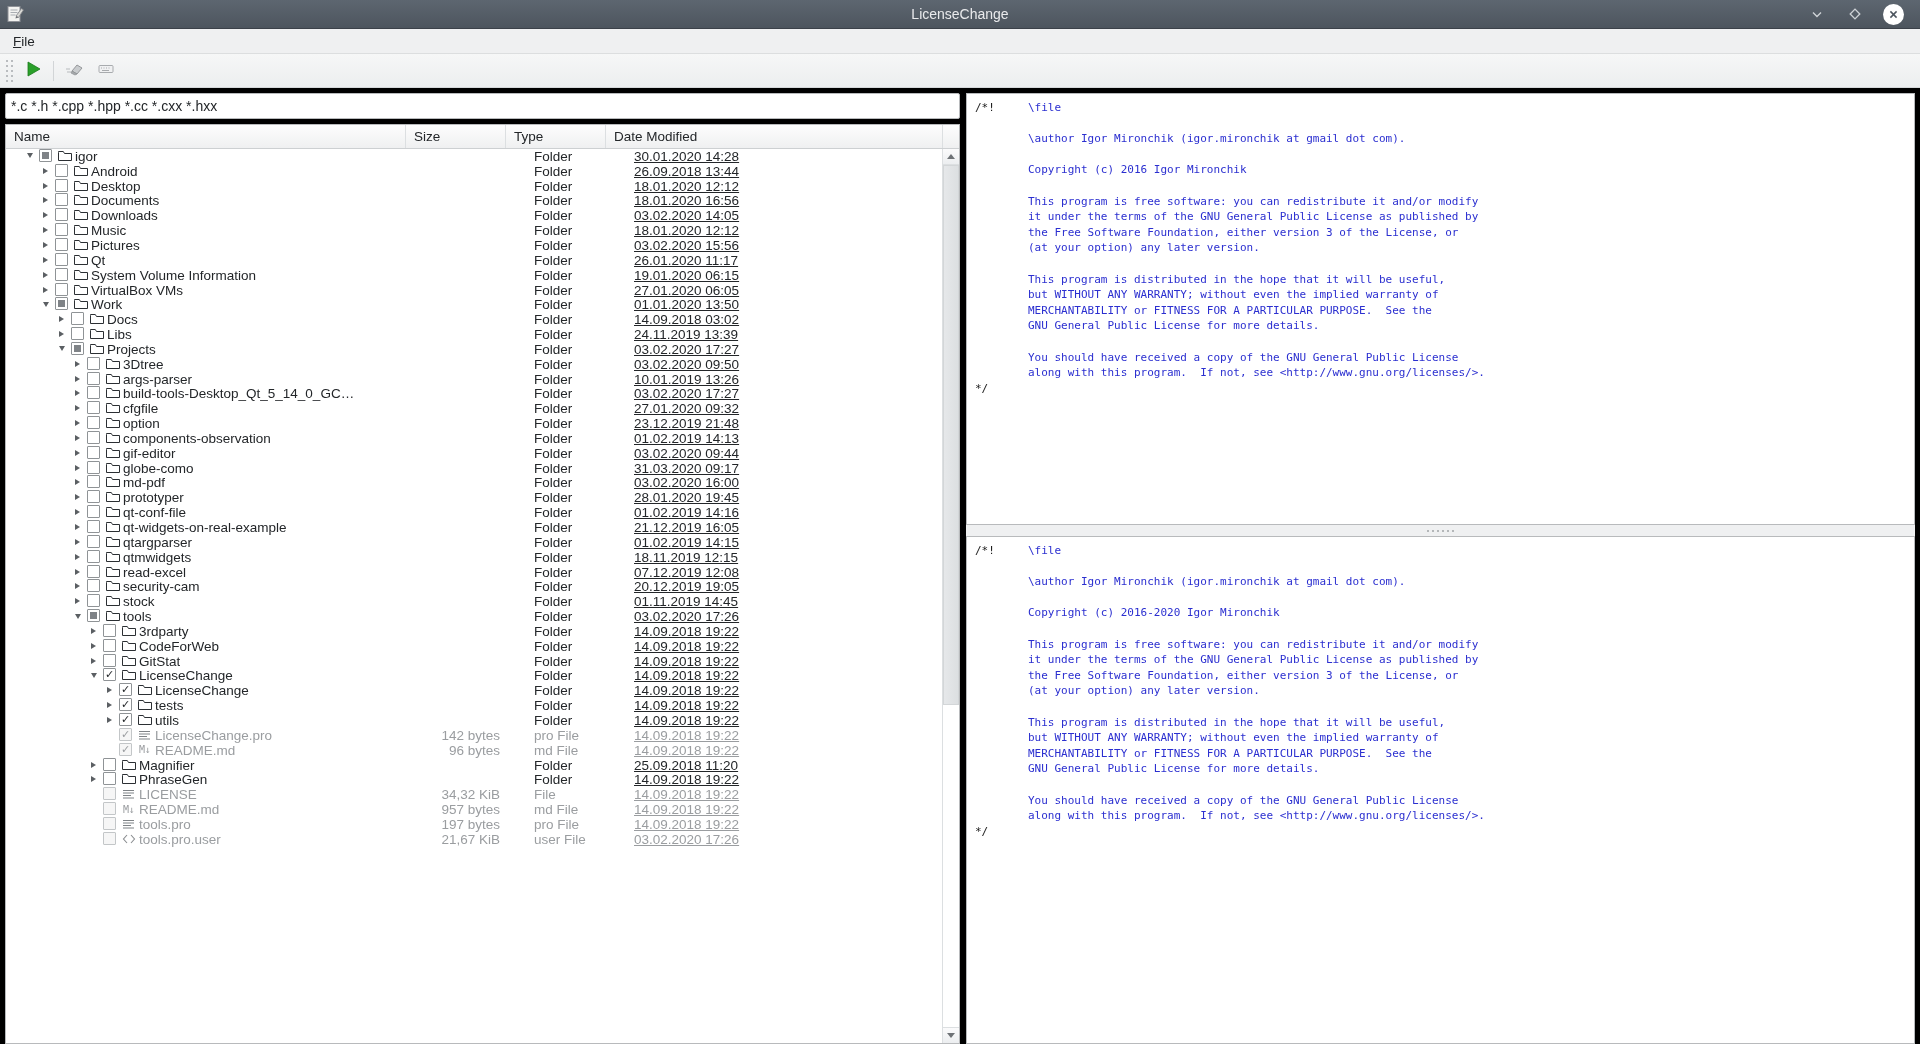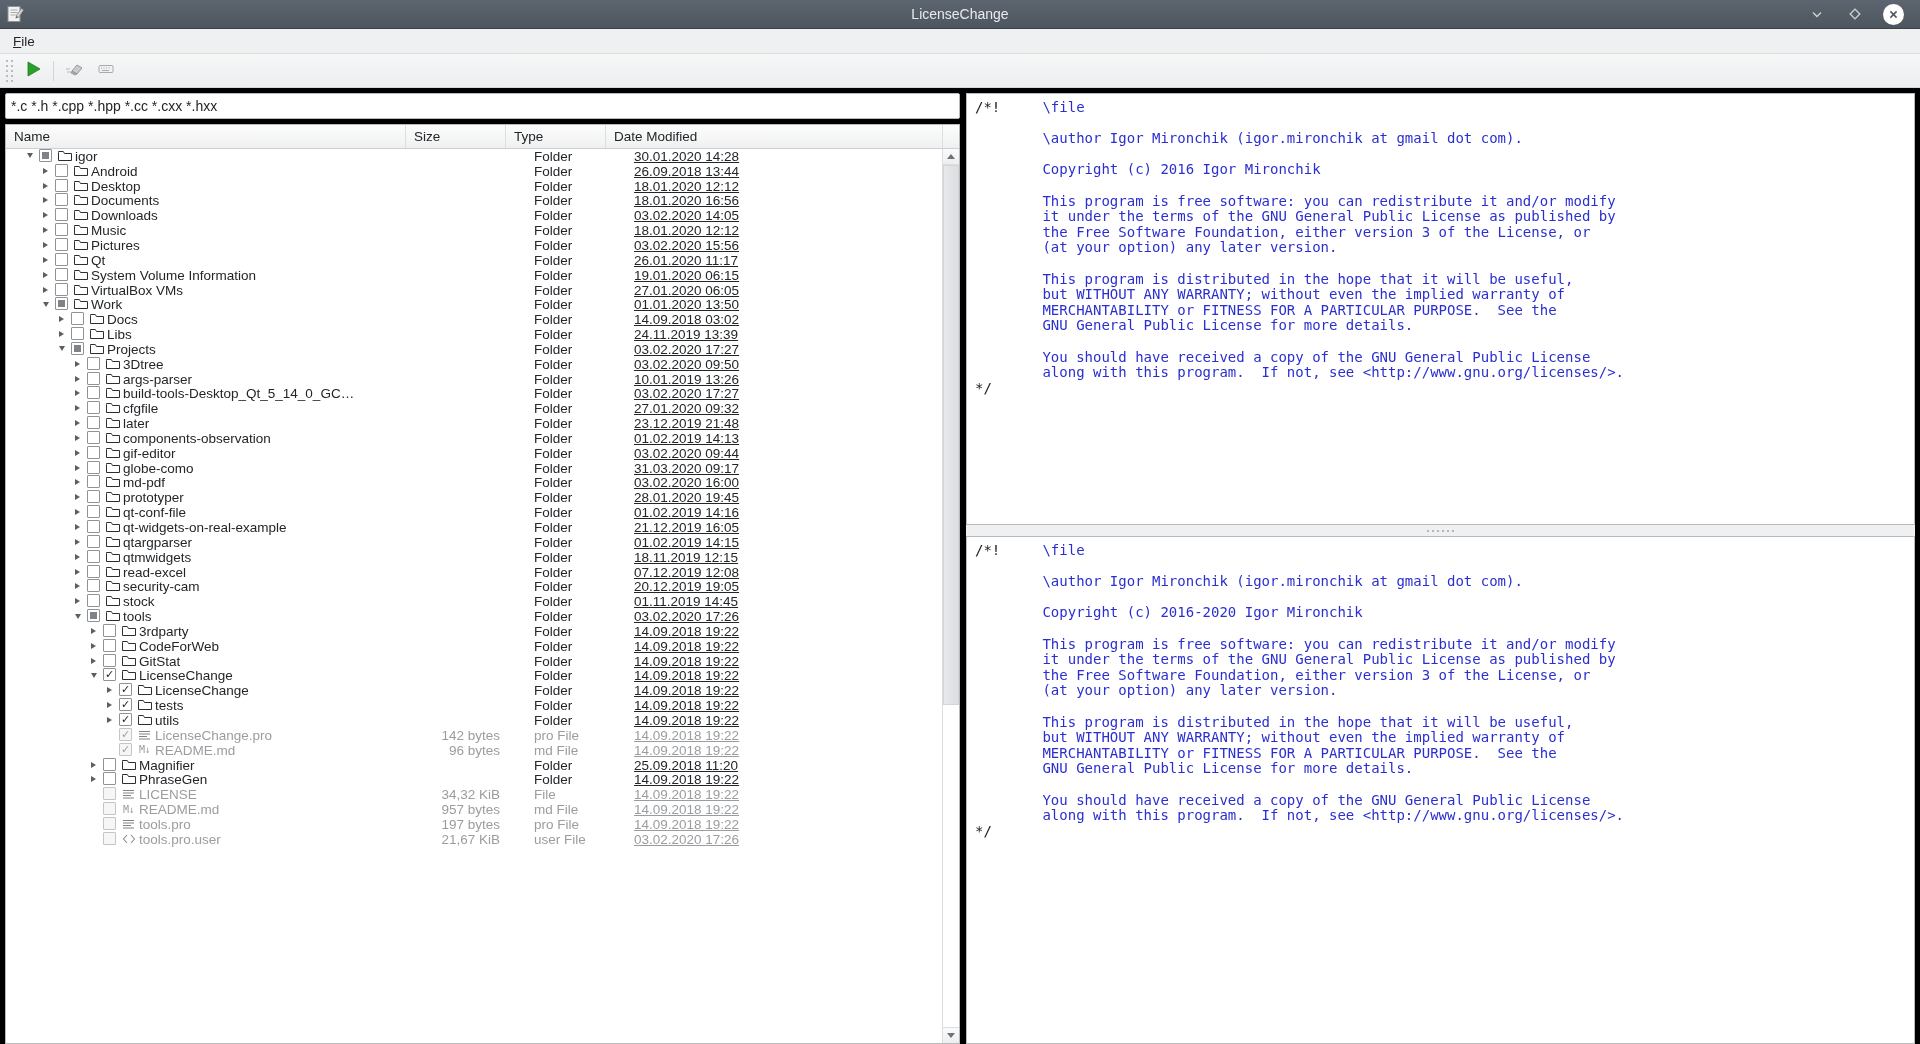--- a/index.html
+++ b/index.html
@@ -208,21 +208,21 @@
     border: 1px solid #d3d6d8;
   }
 
   
   .text-panel {
     background: #fff;
     border: 1px solid #b8babc;
     overflow: hidden;
     padding: 6px 8px 6px 8px;
     font-family: "DejaVu Sans Mono", monospace;
-    font-size: 14px;
+    font-size: 11px;
     line-height: 15.6px;
     white-space: pre;
     color: #2b2fd0;
     min-height: 0;
   }
   .text-panel .cmt { color: #1a1a1a; }
   #panel-top { height: 432px; flex: 0 0 auto; }
   #splitter {
     height: 11px; flex: 0 0 auto;
     display: flex; align-items: center; justify-content: center;
@@ -662,21 +662,21 @@
                 <span class="indent" style="width:64px"></span>
                 <span class="arrow">
                   <i></i>
                 </span>
                 <span class="cb"></span>
                 <span class="ficon">
                   <svg width="14" height="12" viewBox="0 0 14 12">
                     <path d="M0.5 2.5 L0.5 10.5 L13.5 10.5 L13.5 3.5 L6.5 3.5 L5.3 1.5 L0.5 1.5 Z" fill="none" stroke="#2b2f33" stroke-width="1"></path>
                   </svg>
                 </span>
-                <span class="nm">later</span>
+                <span class="nm">option</span>
               </span>
               <span class="cell-size"></span>
               <span class="cell-type">Folder</span>
               <span class="cell-date">23.12.2019 21:48</span>
             </div>
             <div class="row">
               <span class="cell-name">
                 <span class="indent" style="width:64px"></span>
                 <span class="arrow">
                   <i></i>

